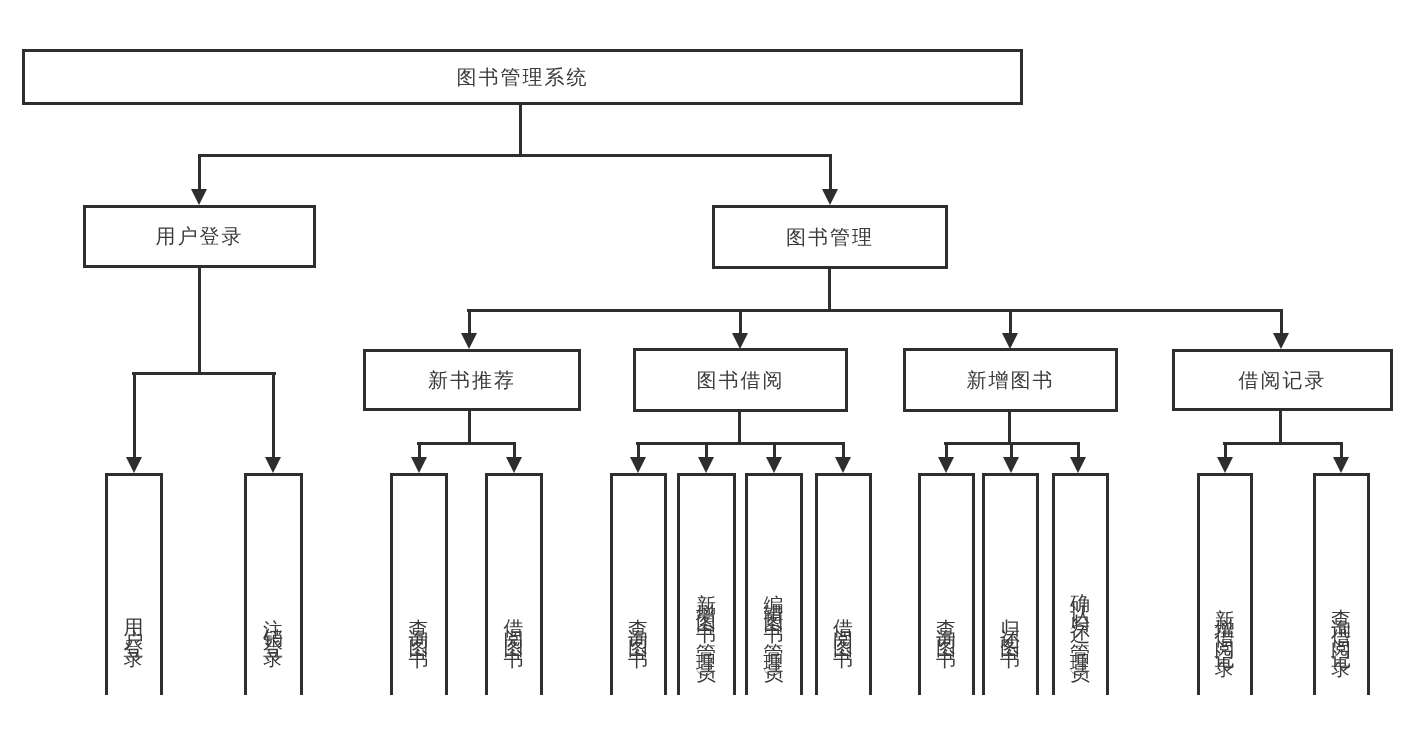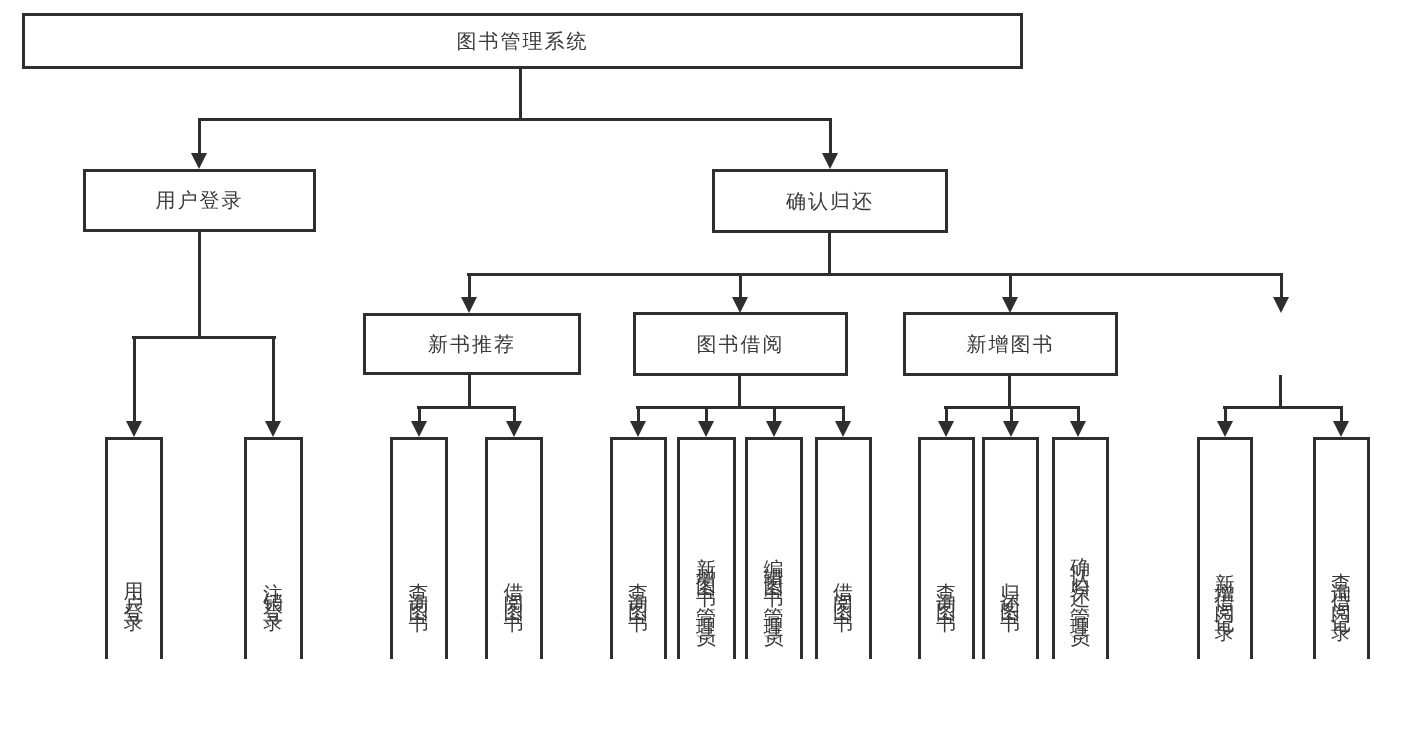--- a/index.html
+++ b/index.html
@@ -1,18 +1,19 @@
 <!DOCTYPE html>
 <html><head>
 <meta charset="utf-8">
 <style>
   html,body{margin:0;padding:0;background:#ffffff;}
   .canvas{
     position:relative;width:1405px;height:659px;background:#ffffff;overflow:hidden;
     font-family:"Liberation Sans","DejaVu Sans",sans-serif;
+    margin-top:36px;
   }
   
   .node,.vnode{
     position:absolute;box-sizing:border-box;border:3px solid #2e2e2e;background:#ffffff;
     display:flex;align-items:center;justify-content:center;color:#3a3a3a;
   }
   .node{font-size:20px;letter-spacing:2px;}
   .vnode span{
     writing-mode:vertical-rl;text-orientation:mixed;
     font-size:20px;line-height:1;letter-spacing:10px;color:#3a3a3a;
@@ -38,25 +39,26 @@
   }
 </style>
 </head>
 <body>
 
 <div class="canvas">
 
   <div class="node" style="left:22px;top:13px;width:1001px;height:56px">图书管理系统</div>
 
   <div class="node" style="left:83px;top:169px;width:233px;height:63px">用户登录</div>
-  <div class="node" style="left:712px;top:169px;width:236px;height:64px">确认归还</div>
+  <div class="node" style="left:712px;top:169px;width:236px;height:64px">图书管理</div>
 
   <div class="node" style="left:633px;top:312px;width:215px;height:64px">图书借阅</div>
   <div class="node" style="left:363px;top:313px;width:218px;height:62px">新书推荐</div>
   <div class="node" style="left:903px;top:312px;width:215px;height:64px">新增图书</div>
+  <div class="node" style="left:1172px;top:313px;width:221px;height:62px">借阅记录</div>
 
   <div class="vnode" style="left:105px;top:437px;width:58px;height:299px">
     <span>用户登录</span>
     </div>
   <div class="vnode" style="left:244px;top:437px;width:59px;height:299px">
     <span>注销登录</span>
     </div>
 
   <div class="vnode" style="left:390px;top:437px;width:58px;height:299px">
     <span>查询图书</span>

